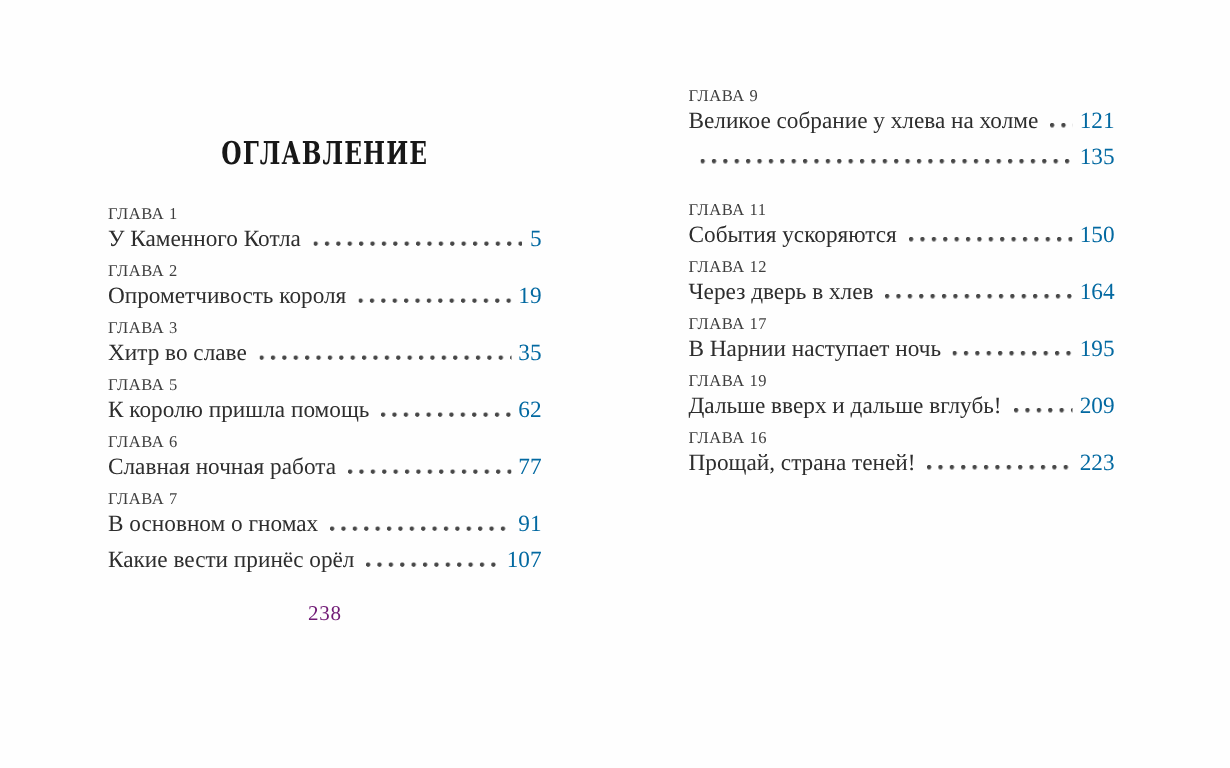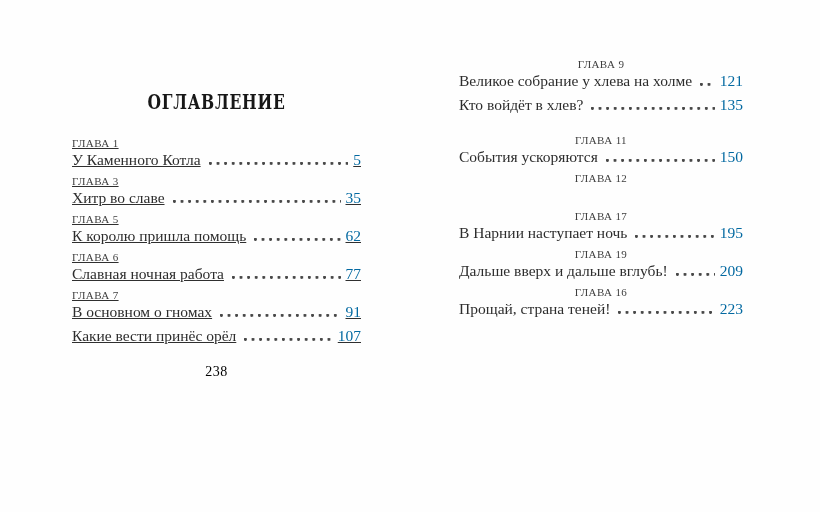--- a/index.html
+++ b/index.html
@@ -19,36 +19,35 @@
     position: absolute;
     top: 0;
   }
   .page-left {
     left: 72px;
     width: 289px;
   }
   .page-right {
     left: 459px;
     width: 284px;
-    text-align: center;
   }
   .toc-heading {
     margin: 90px 0 0 0;
     height: 24px;
     line-height: 24px;
     text-align: center;
     font-family: "DejaVu Serif", serif;
     font-size: 21px;
     font-weight: bold;
     letter-spacing: 1px;
     color: #171717;
     transform: scaleX(0.74);
     transform-origin: 50% 50%;
   }
-  .page-left .entries { margin-top: 22px; text-decoration: underline; }
+  .page-left .entries { margin-top: 22px; }
   .page-right .entries { margin-top: 57px; }
   .entry {
     height: 33px;
     margin-bottom: 5px;
   }
   .chapter-label {
     font-size: 11px;
     line-height: 14px;
     letter-spacing: 0.4px;
     color: #3e3e3e;
@@ -75,38 +74,46 @@
   }
   .chapter-page {
     white-space: nowrap;
     color: #0369a1;
   }
   .folio {
     margin-top: 5px;
     text-align: center;
     font-size: 14px;
     letter-spacing: 0.5px;
-    color: #000000;
+    color: #701a75;
   }
 </style>
 </head>
 <body>
 
 <section class="page-col page-left">
   <h1 class="toc-heading">ОГЛАВЛЕНИЕ</h1>
   <div class="entries" id="left-entries">
   <div class="entry">
     <div class="chapter-label">ГЛАВА 1</div>
     <div class="chapter-line">
       <span class="chapter-title">У Каменного Котла</span>
       <span class="leader"></span>
       <span class="chapter-page">5</span>
     </div>
   </div>
 
+  <div class="entry">
+    <div class="chapter-label">ГЛАВА 2</div>
+    <div class="chapter-line">
+      <span class="chapter-title">Опрометчивость короля</span>
+      <span class="leader"></span>
+      <span class="chapter-page">19</span>
+    </div>
+  </div>
 
   <div class="entry">
     <div class="chapter-label">ГЛАВА 3</div>
     <div class="chapter-line">
       <span class="chapter-title">Хитр во славе</span>
       <span class="leader"></span>
       <span class="chapter-page">35</span>
     </div>
   </div>
 
@@ -155,37 +162,41 @@
     <div class="chapter-label">ГЛАВА 9</div>
     <div class="chapter-line">
       <span class="chapter-title">Великое собрание у хлева на холме</span>
       <span class="leader"></span>
       <span class="chapter-page">121</span>
     </div>
   </div>
 
   <div class="entry">
     <div class="chapter-line">
-      <span class="chapter-title">Кто войдёт в хлев?</span>
       <span class="leader"></span>
       <span class="chapter-page">135</span>
     </div>
   </div>
 
   <div class="entry">
     <div class="chapter-label">ГЛАВА 11</div>
     <div class="chapter-line">
       <span class="chapter-title">События ускоряются</span>
       <span class="leader"></span>
       <span class="chapter-page">150</span>
     </div>
   </div>
 
   <div class="entry">
     <div class="chapter-label">ГЛАВА 12</div>
+    <div class="chapter-line">
+      <span class="chapter-title">Через дверь в хлев</span>
+      <span class="leader"></span>
+      <span class="chapter-page">164</span>
+    </div>
   </div>
 
 
   <div class="entry">
     <div class="chapter-label">ГЛАВА 17</div>
     <div class="chapter-line">
       <span class="chapter-title">В Нарнии наступает ночь</span>
       <span class="leader"></span>
       <span class="chapter-page">195</span>
     </div>

